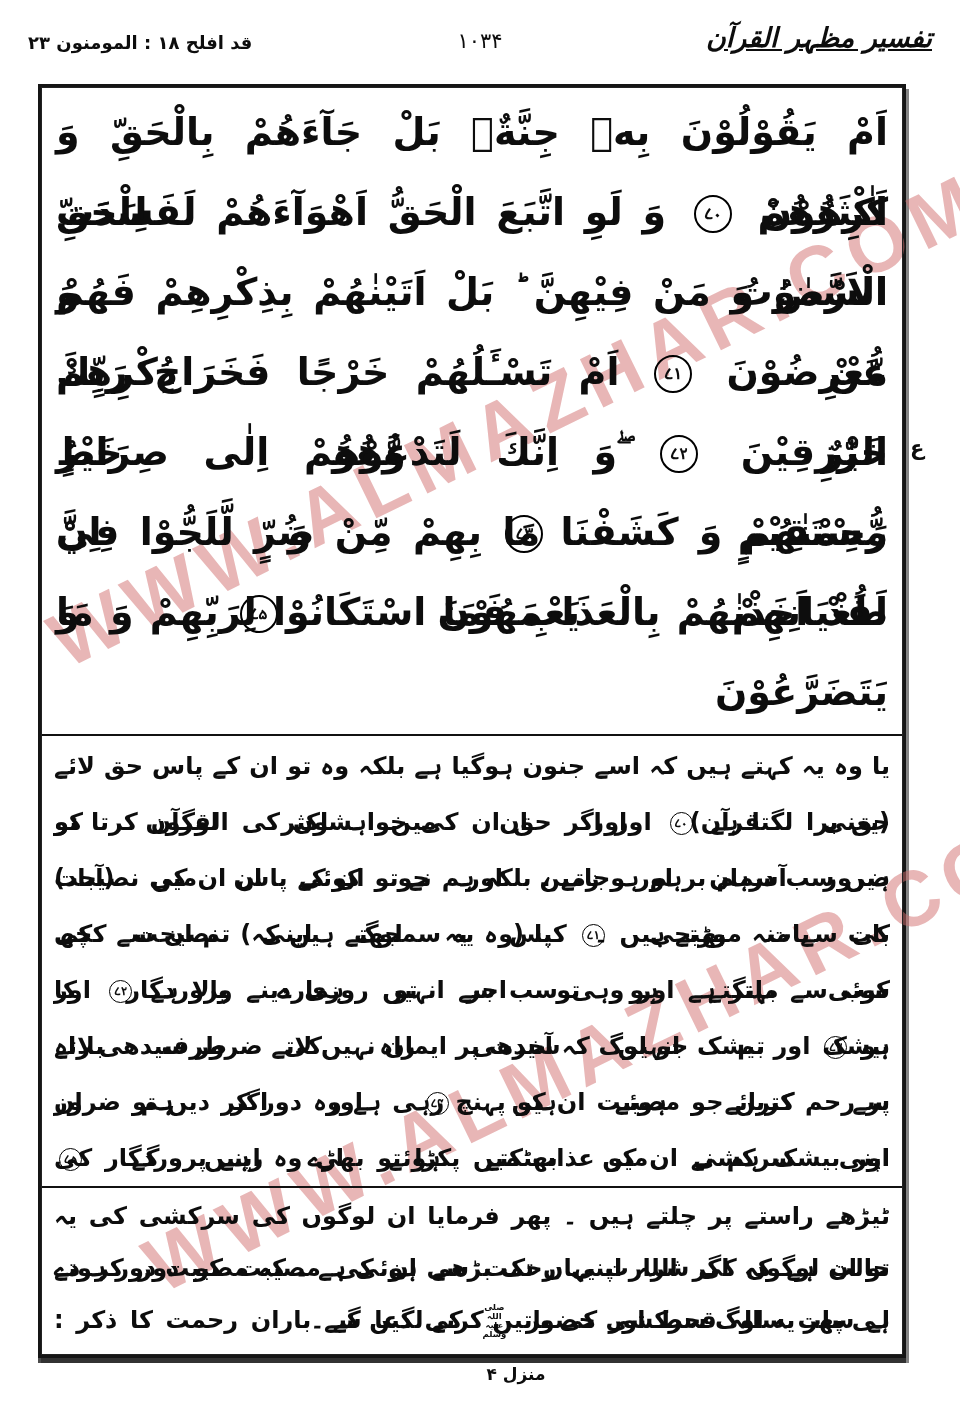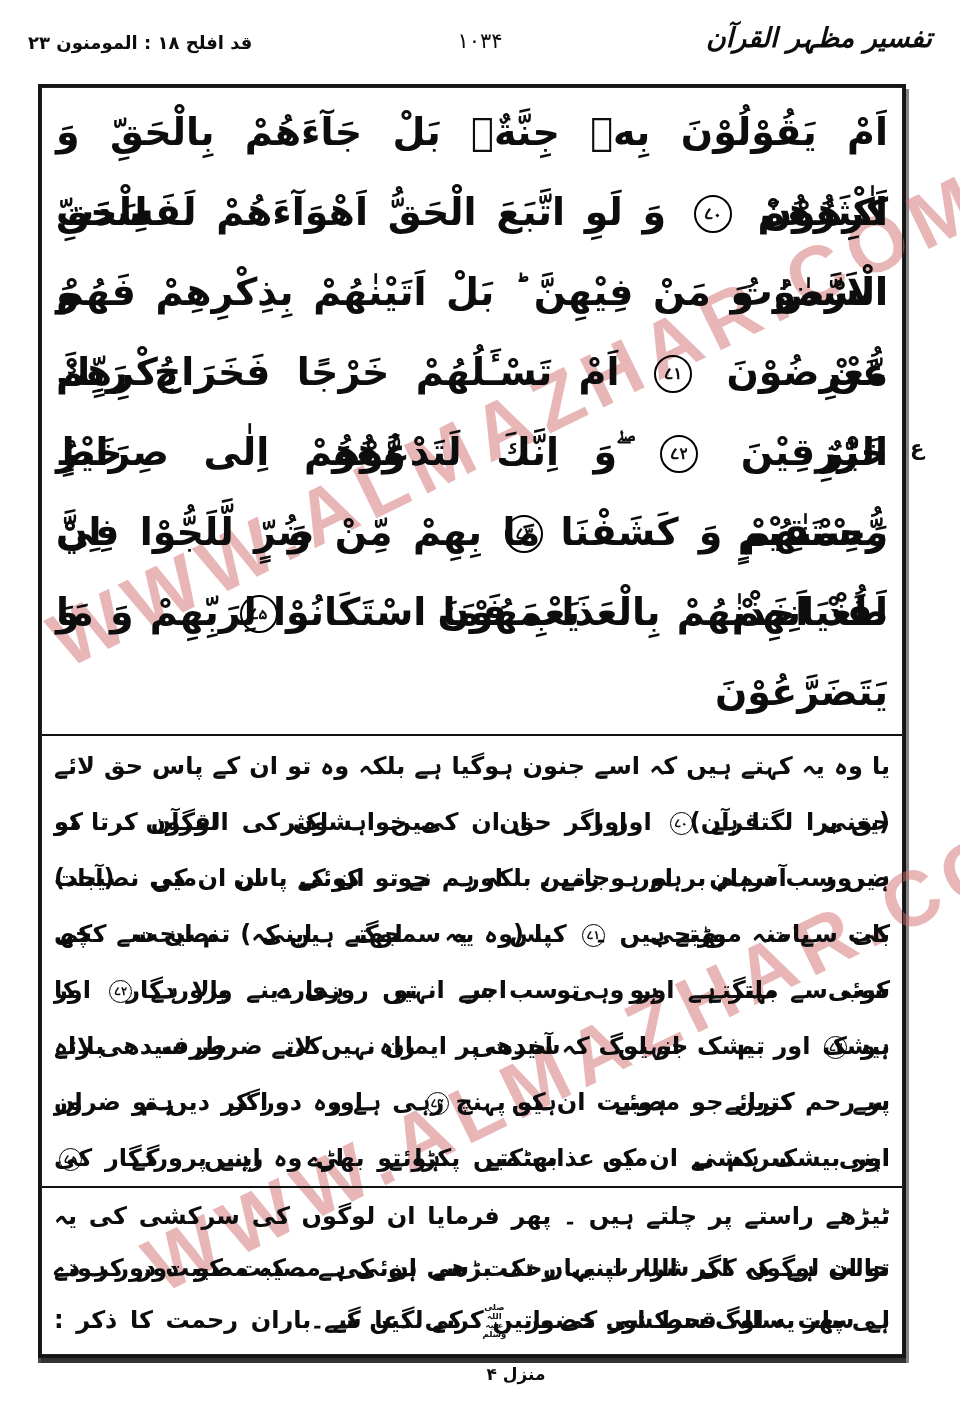--- a/index.html
+++ b/index.html
@@ -2,21 +2,21 @@
 <html lang="ur"><head>
 <meta charset="utf-8">
 <style>
   html,body{margin:0;padding:0;background:#ffffff;}
   .page{position:relative;width:960px;height:1416px;background:#ffffff;overflow:hidden;
         font-family:"DejaVu Sans",sans-serif;color:#0d0d0d;}
 
   
   .header{position:absolute;top:22px;left:28px;right:28px;display:flex;direction:rtl;align-items:flex-end;}
   .header>div{flex:1;}
-  .hdr-right{text-align:right;font-size:27px;font-weight:700;font-style:italic;}
+  .hdr-right{text-align:right;font-size:27px;font-weight:700;font-style:italic;text-decoration:underline;}
   .hdr-center{text-align:center;font-size:21px;font-weight:400;}
   .hdr-left{text-align:left;font-size:18px;font-weight:700;}
 
   
   .frame{position:absolute;left:38px;top:84px;width:868px;height:1274px;box-sizing:border-box;
          border:3px solid #151515;background:transparent;
          box-shadow:0 5px 0 rgba(30,30,30,.8), 3px 5px 0 rgba(30,30,30,.55);}
   .frame-inner{width:100%;height:100%;box-sizing:border-box;border:1px solid #222;position:relative;z-index:2;}
 
   

